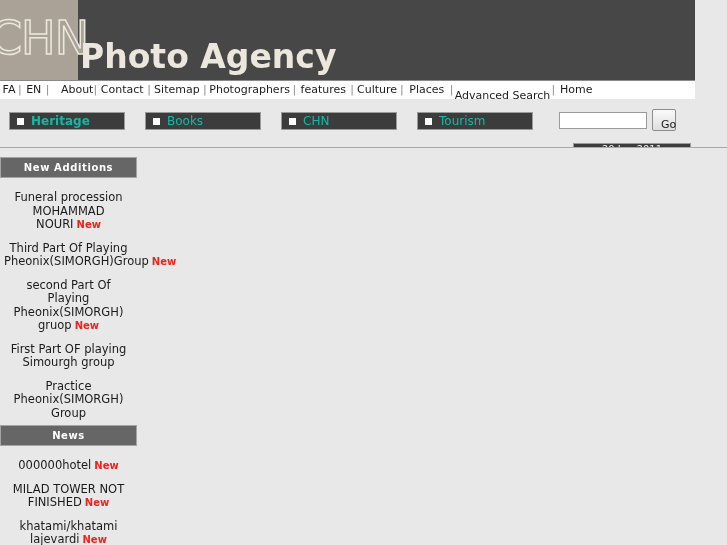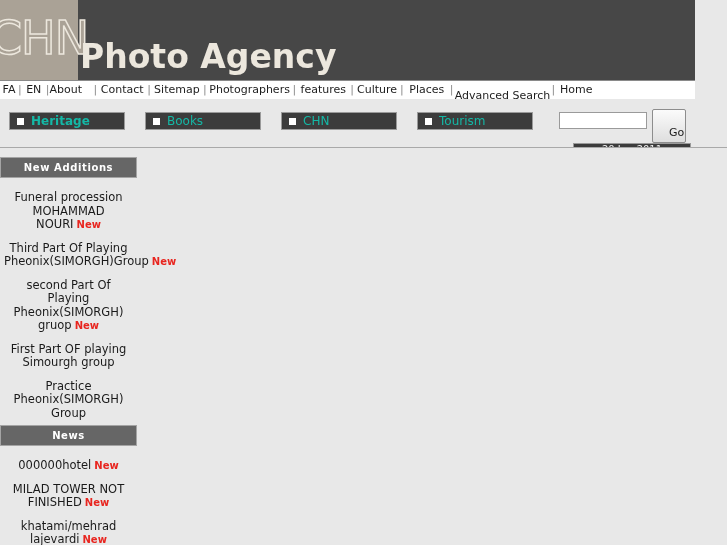--- a/index.html
+++ b/index.html
@@ -147,21 +147,21 @@
     position: absolute;
     left: 652px; top: 109px;
     width: 24px; height: 22px;
     background: linear-gradient(#fbfbfb, #dedede);
     border: 1px solid #8d8d8d;
     border-radius: 2px;
     font-size: 11px;
     color: #1a1a1a;
     font-family: "DejaVu Sans", "Liberation Sans", sans-serif;
     cursor: pointer;
-    padding: 16px;
+    padding: 8px;
     box-sizing: border-box;
   }
   .date-bar {
     position: absolute;
     left: 573px; top: 143px;
     width: 118px; height: 13px;
     background: #3c3c3c;
     border: 1px solid #9a9a9a;
     box-sizing: border-box;
     color: #f0f0f0;
@@ -236,21 +236,21 @@
       <span class="logo-text">CHN</span>
     </div>
     <div class="site-title">Photo Agency</div>
   </div>
 
   <div class="navbar" id="navbar">
       <a class="nav-item" href="#" style="width: 18px; text-align: center; padding: 0px;">FA</a>
       <span class="nav-sep">|</span>
       <a class="nav-item" href="#" style="width: 24px; text-align: center; padding: 0px;">EN</a>
       <span class="nav-sep">|</span>
-      <a class="nav-item" href="#" style="width: 44px; text-align: left; padding: 0px;">About</a>
+      <a class="nav-item" href="#" style="width: 44px; text-align: right; padding: 0px;">About</a>
       <span class="nav-sep">|</span>
       <a class="nav-item" href="#" style="width: 50px; text-align: center; padding: 0px;">Contact</a>
       <span class="nav-sep">|</span>
       <a class="nav-item" href="#" style="width: 52px; text-align: center; padding: 0px;">Sitemap</a>
       <span class="nav-sep">|</span>
       <a class="nav-item" href="#" style="width: 86px; text-align: center; padding: 0px;">Photographers</a>
       <span class="nav-sep">|</span>
       <a class="nav-item" href="#" style="width: 54px; text-align: center; padding: 0px;">features</a>
       <span class="nav-sep">|</span>
       <a class="nav-item" href="#" style="width: 46px; text-align: center; padding: 0px;">Culture</a>
@@ -296,17 +296,17 @@
         <div class="side-item"><span>Funeral procession MOHAMMAD NOURI</span><span class="badge-new">New</span></div>
         <div class="side-item"><span>Third Part Of Playing Pheonix(SIMORGH)Group</span><span class="badge-new">New</span></div>
         <div class="side-item"><span>second Part Of Playing Pheonix(SIMORGH) gruop</span><span class="badge-new">New</span></div>
         <div class="side-item"><span>First Part OF playing Simourgh group</span></div>
         <div class="side-item"><span>Practice Pheonix(SIMORGH) Group</span></div>
       </div>
       <div class="section-bar">News</div>
       <div class="side-list">
         <div class="side-item"><span>000000hotel</span><span class="badge-new">New</span></div>
         <div class="side-item"><span>MILAD TOWER NOT FINISHED</span><span class="badge-new">New</span></div>
-        <div class="side-item"><span>khatami/mehrad lajevardi</span><span class="badge-new">New</span></div>
+        <div class="side-item"><span>khatami/khatami lajevardi</span><span class="badge-new">New</span></div>
       </div>
     </div>
 
 </div>
 
 </body></html>

